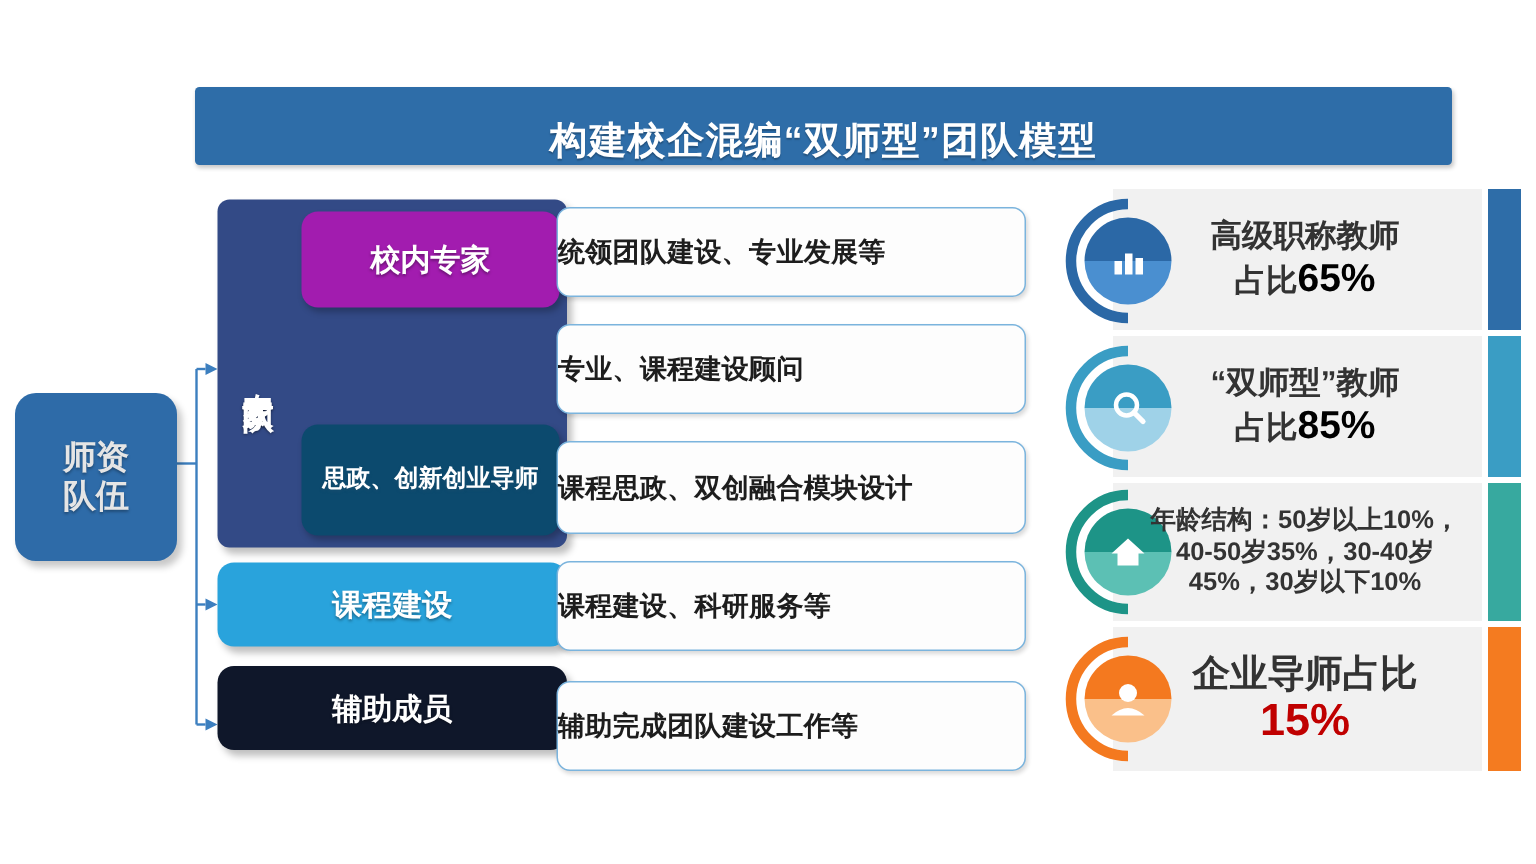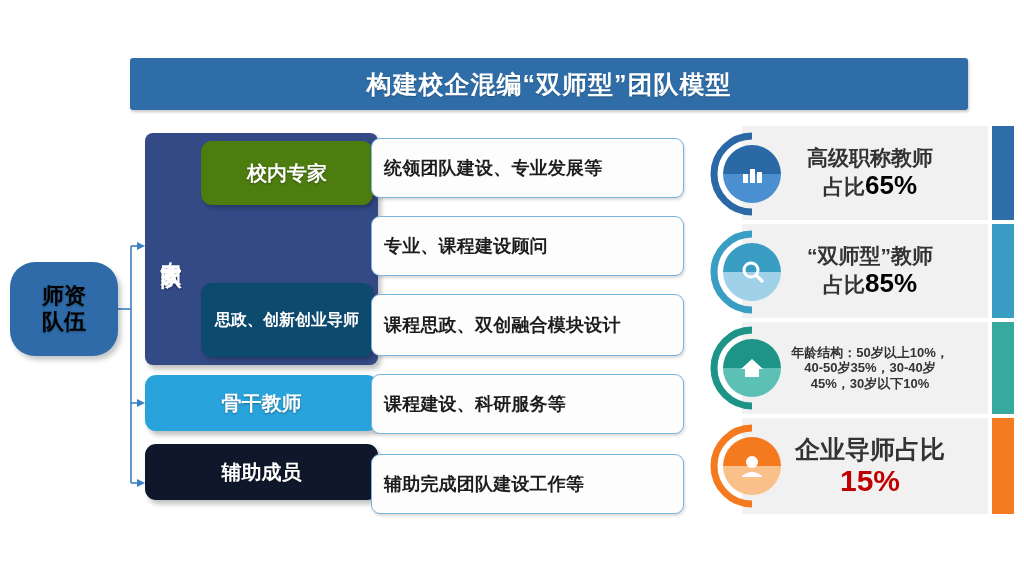--- a/index.html
+++ b/index.html
@@ -7,34 +7,34 @@
     width:1024px;height:576px;overflow:hidden;background:#ffffff;
     font-family:"Liberation Sans","DejaVu Sans",sans-serif;
   }
   #stage{position:relative;width:1024px;height:576px;}
 
   
   .title-banner{
     position:absolute;left:130px;top:58px;width:838px;height:52px;
     background:#2e6da8;border-radius:3px;
     box-shadow:1px 2px 3px rgba(0,0,0,.22);
-    display:flex;align-items:center;justify-content:center;
+    display:flex;align-items:flex-end;justify-content:center;
   }
   .title-banner .ttxt{
     color:#ffffff;font-size:25px;font-weight:bold;letter-spacing:1px;
     text-shadow:0 1px 1px rgba(0,0,0,.25);
   }
 
   
   .root-box{
-    position:absolute;left:10px;top:262px;width:108px;height:94px;
-    background:#2e6ba8;border-radius:25px;
+    position:absolute;left:10px;top:262px;width:108px;height:112px;
+    background:#2e6ba8;border-radius:14px;
     box-shadow:3px 4px 5px rgba(0,0,0,.22);
     display:flex;flex-direction:column;align-items:center;justify-content:center;
-    color:#000000;font-weight:bold;font-size:22px;line-height:1.18;
+    color:#e5e5e5;font-weight:bold;font-size:22px;line-height:1.18;
     text-shadow:0 1px 2px rgba(0,0,0,.32);
   }
 
   
   .connectors{position:absolute;left:0;top:0;width:1024px;height:576px;pointer-events:none;}
 
   
   .expert-group{
     position:absolute;left:145px;top:133px;width:233px;height:232px;
     background:#334a86;border-radius:8px;
@@ -49,21 +49,21 @@
   }
 
   
   .chip{
     position:absolute;left:56px;width:172px;border-radius:11px;
     display:flex;align-items:center;justify-content:center;text-align:center;
     font-weight:bold;color:#fff;
     box-shadow:2px 3px 4px rgba(0,0,0,.25);
     text-shadow:0 1px 2px rgba(0,0,0,.35);
   }
-  .chip.c1{top:8px;height:64px;background:#4d7c0f;font-size:20px;}
+  .chip.c1{top:8px;height:64px;background:#a21caf;font-size:20px;}
   .chip.c2{top:80px;height:62px;background:#f7c79b;font-size:19px;
            text-shadow:0 1px 2px rgba(120,70,20,.35);}
   .chip.c3{top:150px;height:74px;background:#0c4a6e;font-size:16px;line-height:1.25;
            text-shadow:0 1px 2px rgba(40,80,110,.35);}
 
   
   .chip-solo{
     position:absolute;left:145px;width:233px;height:56px;border-radius:11px;
     display:flex;align-items:center;justify-content:center;
     font-weight:bold;font-size:20px;color:#fff;
@@ -74,21 +74,21 @@
   .chip-solo.s2{top:444px;background:#0f172a;}
 
   
   .desc{
     position:absolute;left:371px;width:311px;
     background:#fdfdfd;border:1.6px solid #7bb4dd;border-radius:9px;
     display:flex;align-items:center;
     box-shadow:1px 2px 3px rgba(0,0,0,.15);
   }
   .desc span{
-    padding-left:12px;font-weight:bold;font-size:18px;color:#1d1d1d;
+    padding-left:0;font-weight:bold;font-size:18px;color:#1d1d1d;
     letter-spacing:.2px;
   }
   .desc.d1{top:138px;height:58px;}
   .desc.d2{top:216px;height:58px;}
   .desc.d3{top:294px;height:60px;}
   .desc.d4{top:374px;height:58px;}
   .desc.d5{top:454px;height:58px;}
 
   
   .stats{position:absolute;left:706px;top:126px;width:312px;height:388px;}
@@ -109,21 +109,21 @@
   .r2 .stat-panel,.r2 .stat-accent{top:98px;height:94px;}
   .r3 .stat-panel,.r3 .stat-accent{top:196px;height:92px;}
   .r4 .stat-panel,.r4 .stat-accent{top:292px;height:96px;}
   .r1 .stat-text{top:0;height:94px;}
   .r2 .stat-text{top:98px;height:94px;}
   .r3 .stat-text{top:196px;height:92px;}
   .r4 .stat-text{top:292px;height:96px;}
 
   .r1 .stat-line{font-size:21px;}
   .r2 .stat-line{font-size:21px;}
-  .r3 .stat-line{font-size:13px;}
+  .r3 .stat-line{font-size:17px;}
   .r4 .stat-line{font-size:25px;}
   .r1 .pct,.r2 .pct{font-size:26px;}
   .r4 .big{font-size:30px;color:#c00000;font-weight:bold;}
 
   .icon-wrap{position:absolute;left:0;width:92px;height:92px;}
   .r1 .icon-wrap{top:2px;}
   .r2 .icon-wrap{top:100px;}
   .r3 .icon-wrap{top:196px;}
   .r4 .icon-wrap{top:294px;}
 </style>
@@ -155,21 +155,21 @@
     <span>师资</span>
     <span>队伍</span>
   </div>
 
   <div class="expert-group">
     <div class="vlabel">专家团队</div>
     <div class="chip c1">校内专家</div>
     <div class="chip c3">思政、创新创业导师</div>
   </div>
 
-  <div class="chip-solo s1">骨干教师</div>
+  <div class="chip-solo s1">课程建设</div>
   <div class="chip-solo s2">辅助成员</div>
 
   <div class="desc d1">
     <span>统领团队建设、专业发展等</span>
   </div>
   <div class="desc d2">
     <span>专业、课程建设顾问</span>
   </div>
   <div class="desc d4">
     <span>课程建设、科研服务等</span>

